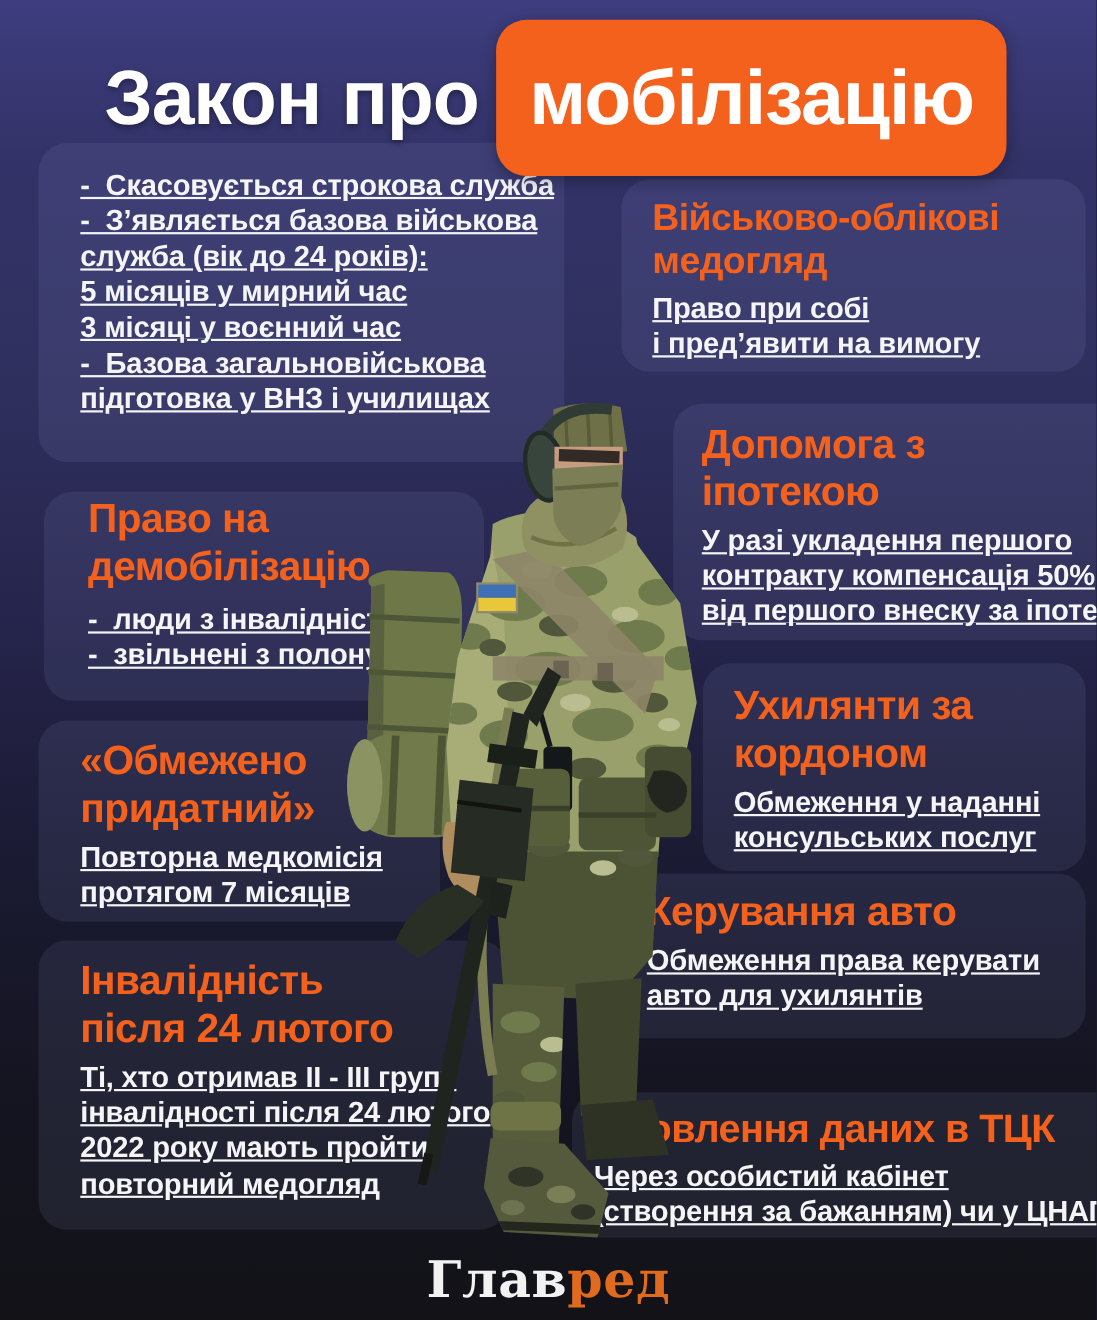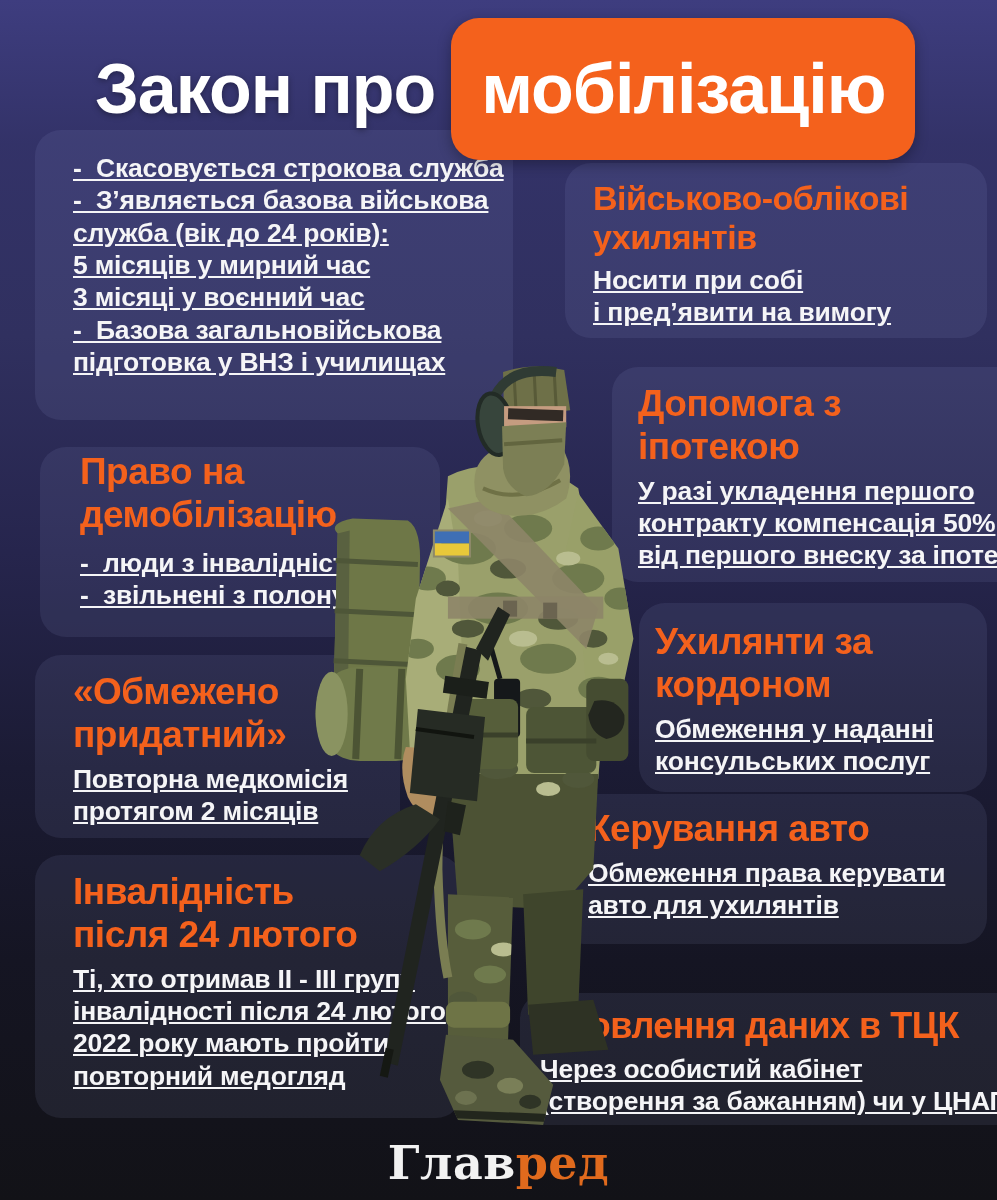--- a/index.html
+++ b/index.html
@@ -45,21 +45,21 @@
     white-space:pre;
     text-decoration:underline;
   }
   .card-1{left:35px;top:130px;width:478px;height:290px;padding:16px 10px 0 38px;}
   .card-2{left:565px;top:163px;width:422px;height:175px;padding:16px 10px 0 28px;}
   .card-2 h2{font-size:34px;}
   .card-3{left:612px;top:367px;width:395px;height:215px;padding:16px 10px 0 26px;border-top-right-radius:0;border-bottom-right-radius:0;}
   .card-4{left:40px;top:447px;width:400px;height:190px;padding:4px 10px 0 40px;}
   .card-4 p{margin-top:10px;}
   .card-5{left:35px;top:655px;width:365px;height:183px;padding:16px 10px 0 38px;}
-  .card-6{left:639px;top:603px;width:348px;height:189px;padding:18px 10px 0 16px;}
+  .card-6{left:639px;top:603px;width:348px;height:189px;padding:18px 10px 0 28px;}
   .card-7{left:35px;top:855px;width:427px;height:263px;padding:16px 10px 0 38px;}
   .card-8{left:558px;top:794px;width:429px;height:150px;padding:14px 10px 0 30px;}
   .card-9{left:520px;top:993px;width:487px;height:132px;padding:12px 8px 0 20px;border-top-right-radius:0;border-bottom-right-radius:0;}
   .card-9 h2{font-size:36px;}
   
   .soldier{
     position:absolute;left:296px;top:348px;width:364px;height:802px;
     z-index:2;pointer-events:none;
   }
   
@@ -86,22 +86,22 @@
 -  З’являється базова військова
 служба (вік до 24 років):
 5 місяців у мирний час
 3 місяці у воєнний час
 -  Базова загальновійськова
 підготовка у ВНЗ і училищах</p>
   </section>
 
   <section class="card card-2">
     <h2>Військово-облікові
-ухилянтів</h2>
-    <p>Носити при собі
+медогляд</h2>
+    <p>Право при собі
 і пред’явити на вимогу</p>
   </section>
 
   <section class="card card-3">
     <h2>Допомога з
 іпотекою</h2>
     <p>У разі укладення першого
 контракту компенсація 50%
 від першого внеску за іпотеку</p>
   </section>
@@ -110,21 +110,21 @@
     <h2>Право на
 демобілізацію</h2>
     <p>-  люди з інвалідністю
 -  звільнені з полону</p>
   </section>
 
   <section class="card card-5">
     <h2>«Обмежено
 придатний»</h2>
     <p>Повторна медкомісія
-протягом 2 місяців</p>
+протягом 7 місяців</p>
   </section>
 
   <section class="card card-6">
     <h2>Ухилянти за
 кордоном</h2>
     <p>Обмеження у наданні
 консульських послуг</p>
   </section>
 
   <section class="card card-7">

